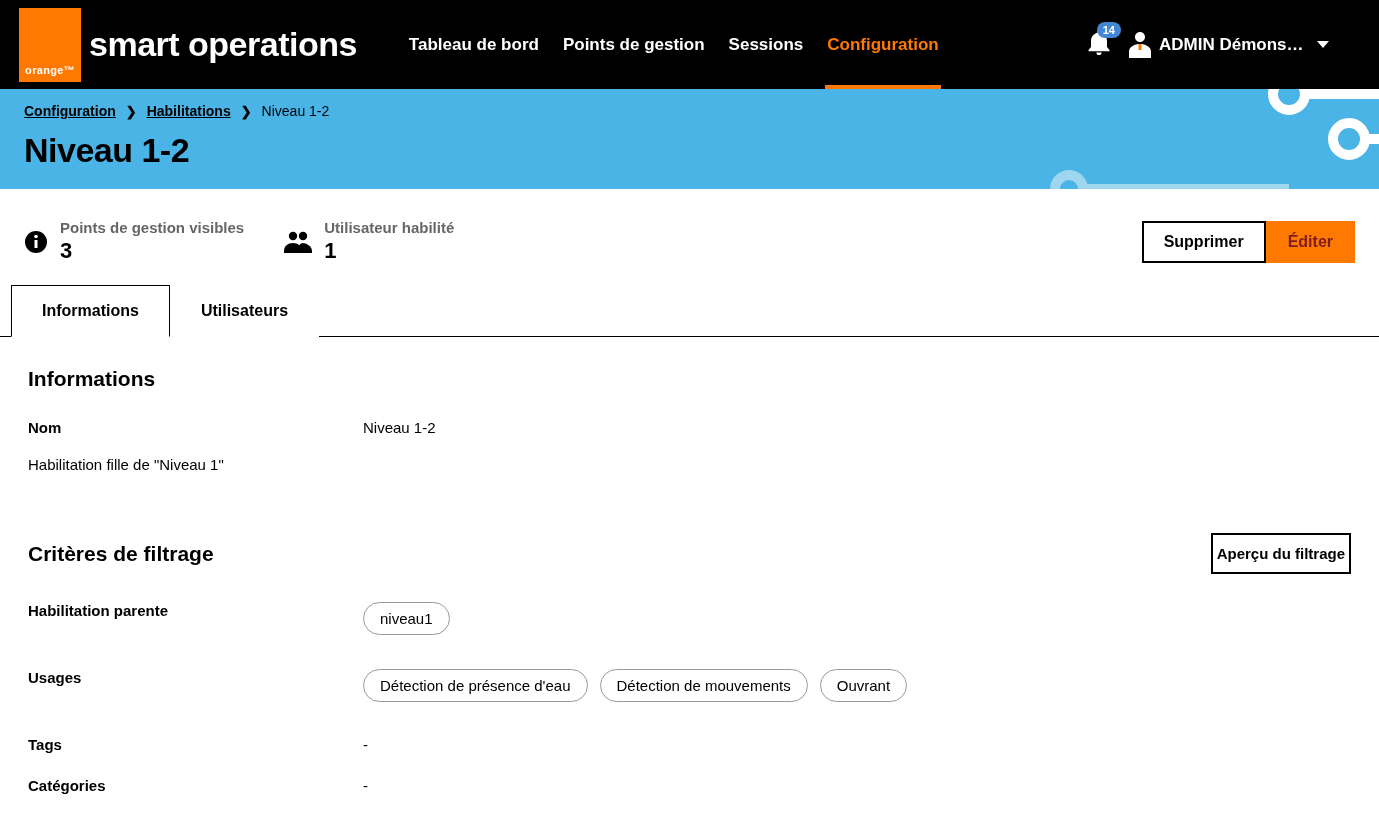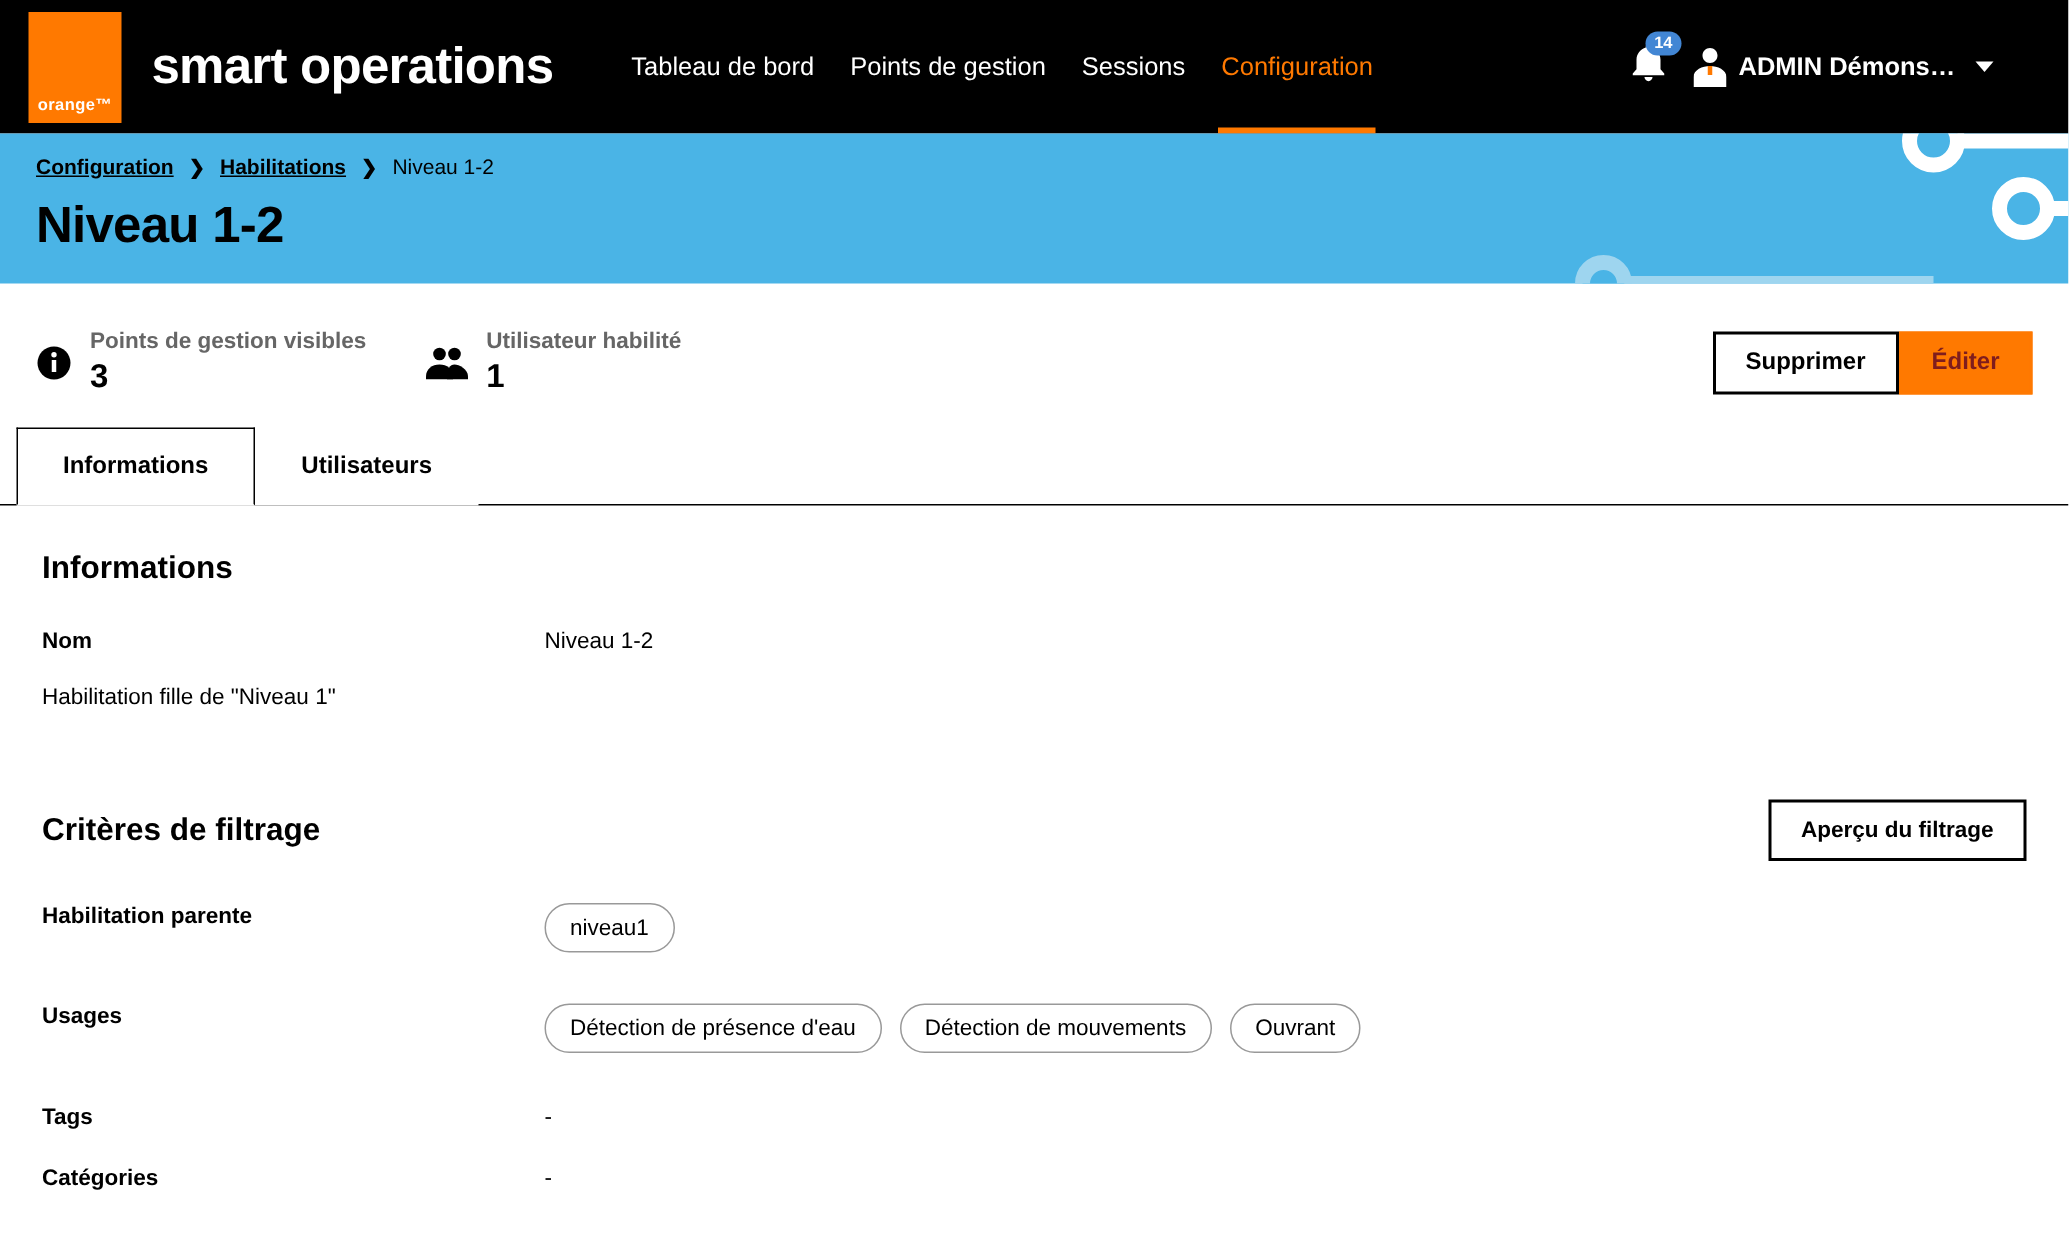--- a/index.html
+++ b/index.html
@@ -2,23 +2,23 @@
 <html><head>
 <meta charset="utf-8">
 <style>
   * { box-sizing: border-box; margin: 0; padding: 0; }
   body { font-family: "Helvetica Neue", Helvetica, Arial, sans-serif; background: #fff; color: #000; width: 1379px; }
   
   
   .header { background: #000; height: 89px; display: flex; align-items: center; padding: 0 50px 0 0; position: relative; }
   .logo-box { background: #ff7900; width: 62px; height: 74px; display: flex; align-items: flex-end; justify-content: center; margin-left: 19px; padding-bottom: 6px; }
   .logo-text { color: #fff; font-size: 11px; font-weight: bold; letter-spacing: 0.3px; }
-  .app-title { color: #fff; font-size: 34px; font-weight: bold; margin-left: 20px; letter-spacing: -0.5px; }
+  .app-title { color: #fff; font-size: 34px; font-weight: bold; margin-left: 8px; letter-spacing: -0.5px; }
   .nav { display: flex; gap: 20px; margin-left: 50px; align-items: center; height: 100%; }
-  .nav-item { color: #fff; font-size: 17px; font-weight: normal; text-decoration: none; padding: 0 2px; height: 100%; display: flex; align-items: center; position: relative; }
+  .nav-item { color: #fff; font-size: 17px; font-weight: bold; text-decoration: none; padding: 0 2px; height: 100%; display: flex; align-items: center; position: relative; }
   .nav-item.active { color: #ff7900; }
   .nav-item.active::after { content: ""; position: absolute; bottom: 0; left: 0; right: 0; height: 4px; background: #ff7900; }
   .header-right { margin-left: auto; display: flex; align-items: center; gap: 18px; }
   .bell-wrap { position: relative; }
   .badge { position: absolute; top: -8px; right: -10px; background: #4286d4; color: #fff; border-radius: 10px; font-size: 11px; font-weight: bold; padding: 2px 6px; min-width: 18px; text-align: left; }
   .user-area { display: flex; align-items: center; gap: 8px; color: #fff; font-size: 17px; font-weight: bold; cursor: pointer; }
   .user-name { max-width: 150px; overflow: hidden; text-overflow: ellipsis; white-space: nowrap; }
   .caret-down { width: 0; height: 0; border-left: 6px solid transparent; border-right: 6px solid transparent; border-top: 7px solid #fff; }
   
   
@@ -49,21 +49,21 @@
   .content { padding: 30px 28px; }
   .section-title { font-size: 21px; font-weight: 900; margin-bottom: 18px; margin-top: 30px; }
   .section-title:first-child { margin-top: 0; }
   .section-head { display: flex; align-items: center; justify-content: space-between; margin-top: 50px; margin-bottom: 18px; }
   .section-head .section-title { margin: 0; }
   .row { display: flex; padding: 10px 0; }
   .row-label { width: 335px; font-size: 15px; font-weight: bold; flex-shrink: 0; }
   .row-value { font-size: 15px; color: #000; }
   .chips { display: flex; gap: 12px; flex-wrap: wrap; }
   .chip { border: 1px solid #999; border-radius: 20px; padding: 7px 16px; font-size: 15px; }
-  .btn-outline { font-size: 15px; font-weight: bold; padding: 10px 20px; border: 2px solid #000; background: #fff; cursor: pointer; }
+  .btn-outline { font-size: 15px; font-weight: bold; padding: 10px 4px; border: 2px solid #000; background: #fff; cursor: pointer; }
 </style>
 </head>
 <body>
 
 <div class="header">
   <div class="logo-box">
     <span class="logo-text">orange™</span>
   </div>
   <div class="app-title">smart operations</div>
   <nav class="nav">

